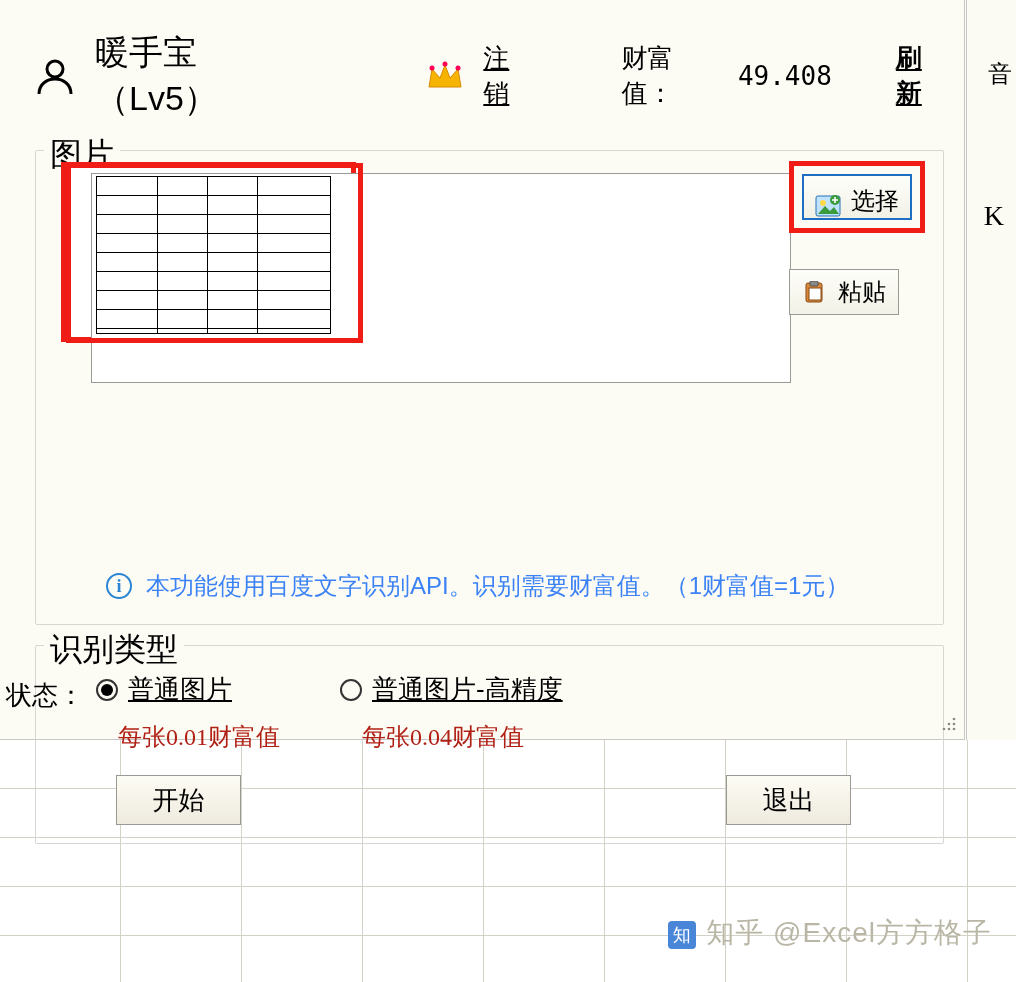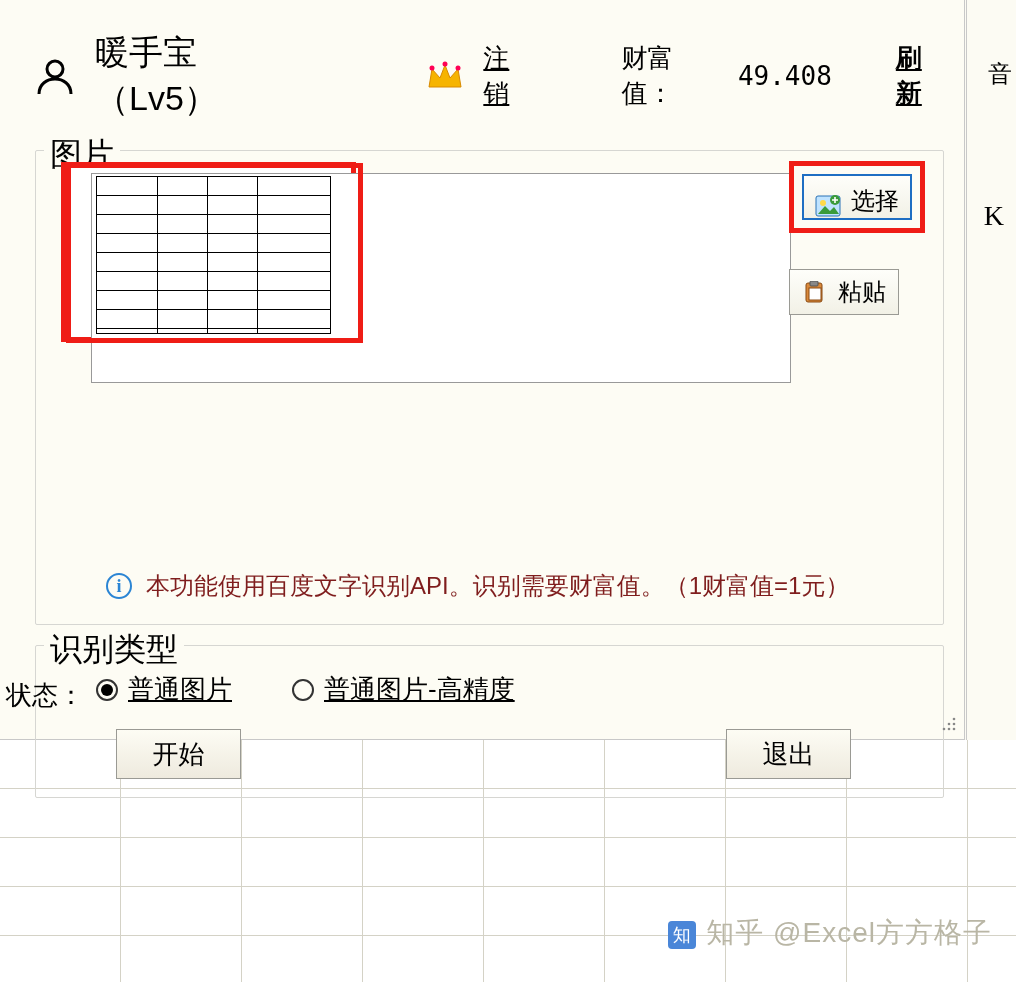--- a/index.html
+++ b/index.html
@@ -55,21 +55,21 @@
     width: 110px; height: 46px;
     background: linear-gradient(#fefefa, #f2f1e6);
     border: 1px solid #9a9a94;
     font-size: 24px; cursor: pointer;
   }
   .win-btn.blue { border: 2px solid #1e6ec3; align-items: flex-end; }
   .icon16 svg { width: 26px; height: 22px; display:block; }
 
   .info-row { display:flex; align-items:center; gap: 14px; margin-top: 18px; margin-left: 40px; }
   .info-icon { width: 26px; height: 26px; border-radius: 50%; border: 2px solid #2b85d4; display:flex; align-items:center; justify-content:center; color:#2b85d4; font-weight:bold; font-family:Georgia,serif; font-size:18px; }
-  .info-text { color: #7f1d1d; font-size: 24px; }
+  .info-text { color: #3b82f6; font-size: 24px; }
 
   .radio-row { display:flex; align-items:flex-start; gap: 60px; padding: 10px 10px 0 30px; }
   .radio-item { display:flex; flex-direction:column; gap: 14px; }
   .radio-top { display:flex; align-items:center; gap: 10px; font-size: 26px; cursor:pointer;text-decoration:underline; }
   .radio-circle { width: 22px; height: 22px; border: 2px solid #333; border-radius:50%; display:flex; align-items:center; justify-content:center; }
   .radio-circle.checked::after { content:""; width:12px; height:12px; background:#000; border-radius:50%; }
   .radio-sub { color:#b02015; font-size: 24px; margin-left: 22px; font-family:"SimSun",serif;}
 
   .btn-row { display:flex; justify-content:space-between; padding: 22px 70px 0 50px; }
   .big-btn { width: 125px; height: 50px; background: linear-gradient(#fdfcf4,#eeeade); border:1px solid #9a9a94; font-size:26px; cursor:pointer; }
@@ -188,26 +188,28 @@
   </div>
 
   <div class="fieldset">
     <span class="fieldset-legend">识别类型</span>
     <div class="radio-row">
       <div class="radio-item">
         <div class="radio-top">
           <span class="radio-circle checked"></span>
           <span>普通图片</span>
         </div>
+        <span class="radio-sub">每张0.01财富值</span>
       </div>
       <div class="radio-item">
         <div class="radio-top">
           <span class="radio-circle"></span>
           <span>普通图片-高精度</span>
         </div>
+        <span class="radio-sub">每张0.04财富值</span>
       </div>
     </div>
     <div class="btn-row">
       <button class="big-btn">开始</button>
       <button class="big-btn">退出</button>
     </div>
   </div>
 
   <div class="status-row">状态：</div>
   <div class="resize-grip">

